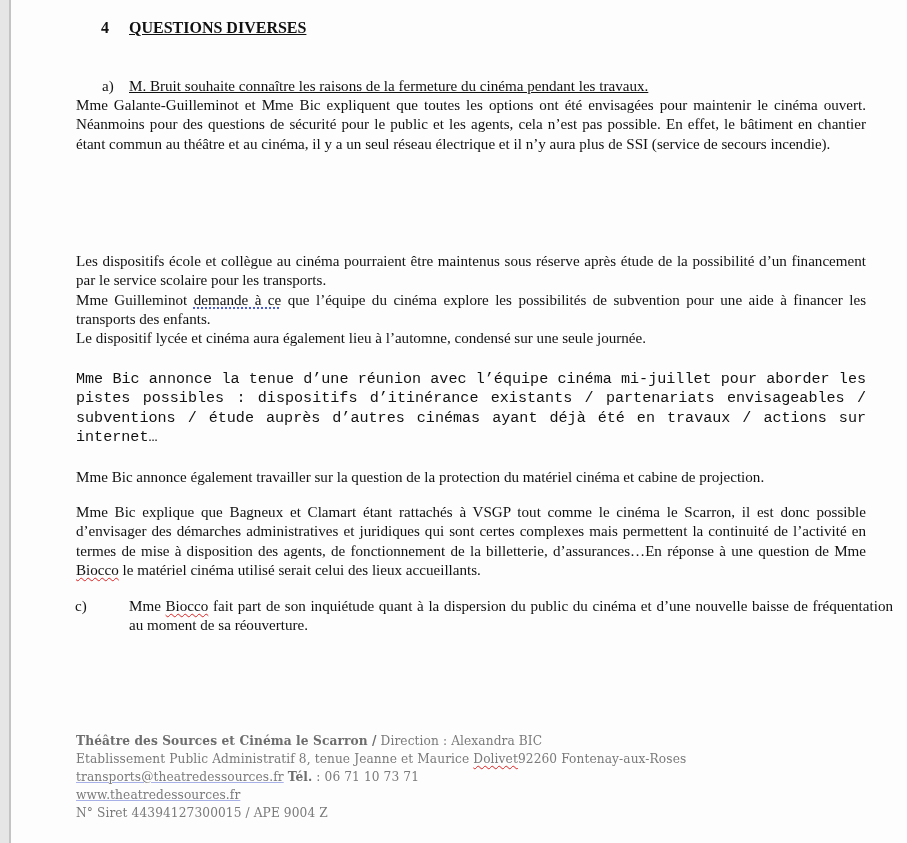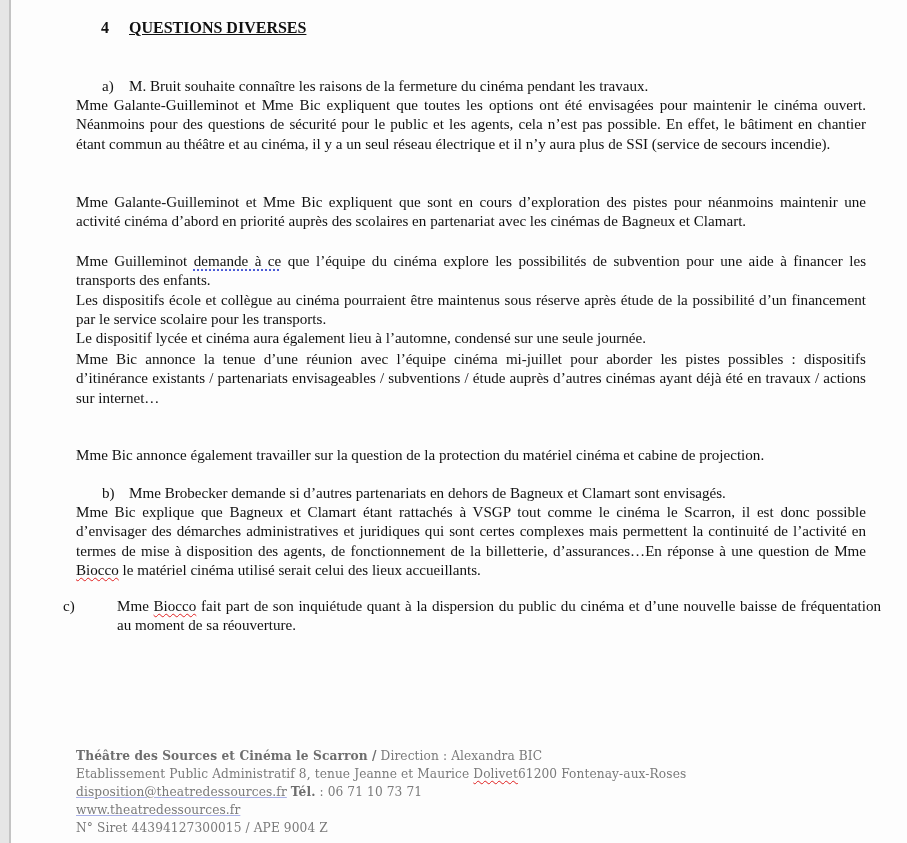--- a/index.html
+++ b/index.html
@@ -45,38 +45,38 @@
       font-weight: bold;
       font-size: 16px;
       color: #111;
     }
     .heading .num { display: inline-block; width: 28px; }
     .heading .title { text-decoration: underline; }
     .item-label { display: inline-block; width: 27px; }
     .indent-a { padding-left: 26px; }
     .hang {
       position: absolute;
-      left: 79px;
+      left: 91px;
       width: 764px;
       padding-left: 27px;
       text-indent: -27px;
     }
     .squiggle-blue {
       text-decoration: underline dotted #4a5bd8;
       text-decoration-thickness: 2px;
       text-underline-offset: 3px;
     }
     .squiggle-red {
       text-decoration: underline wavy #e02020;
       text-decoration-thickness: 1px;
       text-underline-offset: 2px;
     }
     .footer {
       position: absolute;
-      left: 65px; top: 747px;
+      left: 65px; top: 732px;
       font-family: "DejaVu Serif", serif;
       font-size: 12.2px;
       color: #7a7a7a;
       line-height: 18px;
       letter-spacing: 0.1px;
     }
     .footer b { color: #6d6d6d; }
     .footer a {
       color: #7a7a7a;
       text-decoration: underline;
@@ -88,46 +88,42 @@
 
 <div class="gutter"></div>
 <div class="gutter-edge"></div>
 
 <div class="page">
 
   <div class="heading">
     <span class="num">4</span><span class="title">QUESTIONS DIVERSES</span>
   </div>
 
-  <div class="body-text" style="top:77px;">
+  <div class="body-text" style="top:77px;text-decoration:underline;">
     <span class="indent-a"></span><span class="item-label">a)</span><span>M. Bruit souhaite connaître les raisons de la fermeture du cinéma pendant les travaux.</span>
   </div>
   <div class="body-text just" style="top:96px;">Mme Galante-Guilleminot et Mme Bic expliquent que toutes les options ont été envisagées pour maintenir le cinéma ouvert. Néanmoins pour des questions de sécurité pour le public et les agents, cela n’est pas possible. En effet, le bâtiment en chantier étant commun au théâtre et au cinéma, il y a un seul réseau électrique et il n’y aura plus de SSI (service de secours incendie).</div>
 
-  <div class="body-text just" style="top:193px;">Mme Galante-Guilleminot et Mme Bic expliquent que sont en cours d’exploration des pistes pour néanmoins maintenir une activité cinéma d’abord en priorité auprès des scolaires en partenariat avec les cinémas de Bagneux et Clamart.</div>
 
   <div class="body-text just" style="top:252px;">
+    <div>Les dispositifs école et collègue au cinéma pourraient être maintenus sous réserve après étude de la possibilité d’un financement par le service scolaire pour les transports.</div>
     <div><span>Mme Guilleminot </span><span class="squiggle-blue">demande à ce</span><span> que l’équipe du cinéma explore les possibilités de subvention pour une aide à financer les transports des enfants.</span></div>
-    <div>Les dispositifs école et collègue au cinéma pourraient être maintenus sous réserve après étude de la possibilité d’un financement par le service scolaire pour les transports.</div>
     <div>Le dispositif lycée et cinéma aura également lieu à l’automne, condensé sur une seule journée.</div>
   </div>
 
-  <div class="body-text just" style="top:350px;">Mme Bic annonce la tenue d’une réunion avec l’équipe cinéma mi-juillet pour aborder les pistes possibles : dispositifs d’itinérance existants / partenariats envisageables / subventions / étude auprès d’autres cinémas ayant déjà été en travaux / actions sur internet…</div>
+  <div class="body-text just" style="top:370px;font-family:Liberation Mono, monospace;">Mme Bic annonce la tenue d’une réunion avec l’équipe cinéma mi-juillet pour aborder les pistes possibles : dispositifs d’itinérance existants / partenariats envisageables / subventions / étude auprès d’autres cinémas ayant déjà été en travaux / actions sur internet…</div>
 
-  <div class="body-text just" style="top:446px;">Mme Bic annonce également travailler sur la question de la protection du matériel cinéma et cabine de projection.</div>
+  <div class="body-text just" style="top:468px;">Mme Bic annonce également travailler sur la question de la protection du matériel cinéma et cabine de projection.</div>
 
-  <div class="body-text" style="top:484px;">
-    <span class="indent-a"></span><span class="item-label">b)</span><span>Mme Brobecker demande si d’autres partenariats en dehors de Bagneux et Clamart sont envisagés.</span>
-  </div>
   <div class="body-text just" style="top:503px;"><span>Mme Bic explique que Bagneux et Clamart étant rattachés à VSGP tout comme le cinéma le Scarron, il est donc possible d’envisager des démarches administratives et juridiques qui sont certes complexes mais permettent la continuité de l’activité en termes de mise à disposition des agents, de fonctionnement de la billetterie, d’assurances…En réponse à une question de Mme </span><span class="squiggle-red">Biocco</span><span> le matériel cinéma utilisé serait celui des lieux accueillants.</span></div>
 
   <div class="body-text just hang" style="top:597px;"><span class="item-label">c)</span><span>Mme </span><span class="squiggle-red">Biocco</span><span> fait part de son inquiétude quant à la dispersion du public du cinéma et d’une nouvelle baisse de fréquentation au moment de sa réouverture.</span></div>
 
 
   <div class="footer">
     <div><b>Théâtre des Sources et Cinéma le Scarron /</b><span> Direction : Alexandra BIC</span></div>
-    <div><span>Etablissement Public Administratif 8, tenue Jeanne et Maurice </span><span class="squiggle-red">Dolivet</span><span>61200 Fontenay-aux-Roses</span></div>
-    <div><a>disposition@theatredessources.fr</a> <b>Tél.</b><span> : 06 71 10 73 71</span></div>
+    <div><span>Etablissement Public Administratif 8, tenue Jeanne et Maurice </span><span class="squiggle-red">Dolivet</span><span>92260 Fontenay-aux-Roses</span></div>
+    <div><a>transports@theatredessources.fr</a> <b>Tél.</b><span> : 06 71 10 73 71</span></div>
     <div><a>www.theatredessources.fr</a></div>
     <div>N° Siret 44394127300015 / APE 9004 Z</div>
   </div>
 
 </div>
 
 </body></html>

